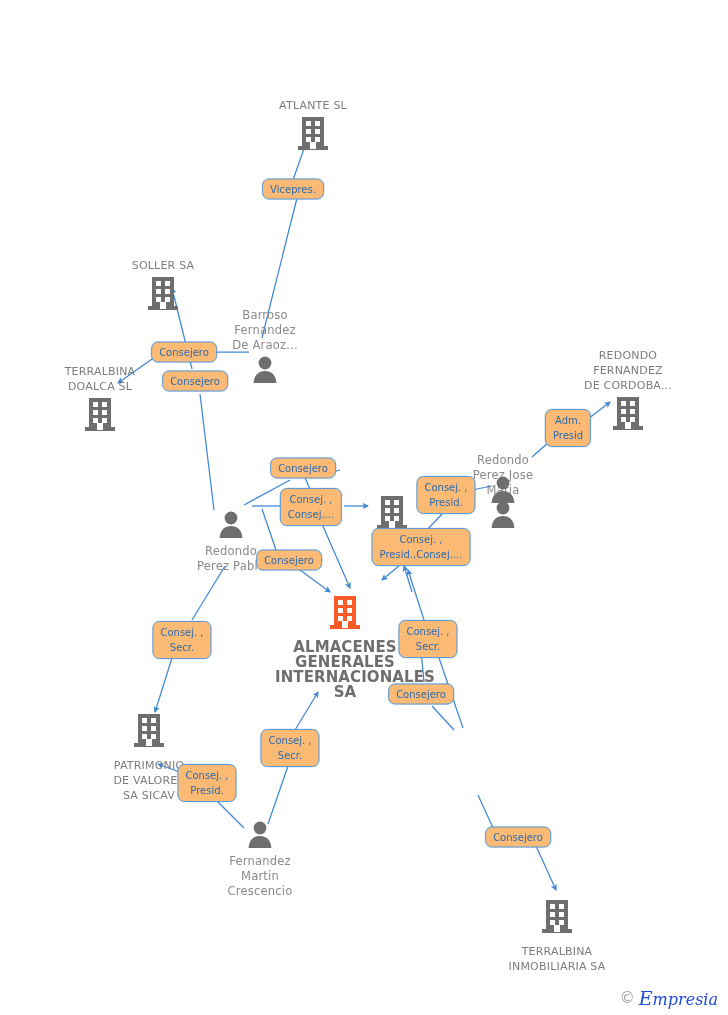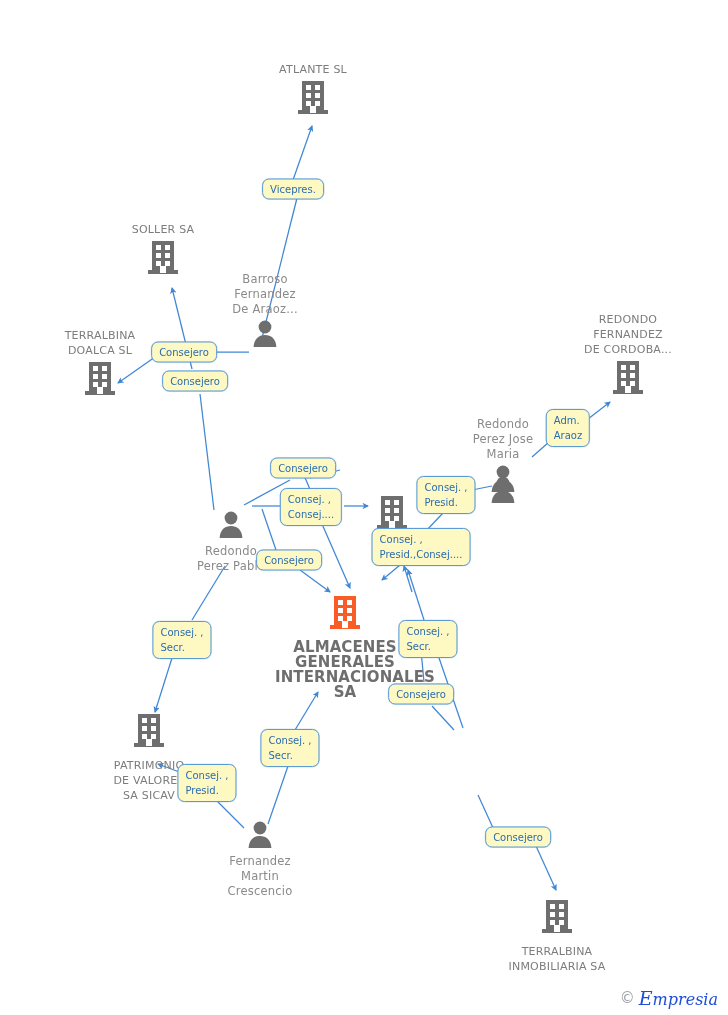--- a/index.html
+++ b/index.html
@@ -18,35 +18,35 @@
   .node .label{
     display:block;
     font-size:11px;line-height:15px;
     color:#7c7c7c;
     letter-spacing:0.2px;
     white-space:pre-line;
   }
   .node.company .label{color:#7c7c7c;}
   .node.person .label{color:#8a8a8a;font-size:11.5px;}
   .node.focus .label{color:#6e6e6e;font-weight:bold;font-size:15px;letter-spacing:0.1px;}
-  .node .label.above{margin-bottom:2px;}
+  .node .label.above{margin-bottom:2px;margin-top:36px;}
   .node .label.below{margin-top:2px;}
 
   
   .chip{
     position:absolute;
     transform:translate(-50%,-50%);
-    background:#fef9c3;
+    background:#fdba74;
     border:1.6px solid #5b9bd5;
     border-radius:7px;
     color:#2b6cb0;
     font-size:10px;
     line-height:13px;
     padding:3px 7px;
-    text-align:left;
+    text-align:center;
     white-space:pre-line;
     box-shadow:0 0 0 0.5px rgba(91,155,213,.25);
   }
   .chip.two{line-height:15px;}
 
   
   .watermark{
     position:absolute;right:10px;bottom:6px;
     display:flex;align-items:center;gap:4px;
     font-size:15px;
@@ -368,21 +368,21 @@
   </div>
 
   <div class="chip" style="left:293px;top:189px;">Vicepres.</div>
   <div class="chip" style="left:184px;top:352px;">Consejero</div>
   <div class="chip" style="left:195px;top:381px;">Consejero</div>
   <div class="chip" style="left:303px;top:468px;">Consejero</div>
   <div class="chip two" style="left:311px;top:507px;">Consej. ,
 Consej....</div>
   <div class="chip" style="left:289px;top:560px;">Consejero</div>
   <div class="chip two" style="left:568px;top:428px;">Adm.
-Araoz</div>
+Presid</div>
   <div class="chip two" style="left:446px;top:495px;">Consej. ,
 Presid.</div>
   <div class="chip two" style="left:421px;top:547px;">Consej. ,
 Presid.,Consej....</div>
   <div class="chip two" style="left:182px;top:640px;">Consej. ,
 Secr.</div>
   <div class="chip two" style="left:428px;top:639px;">Consej. ,
 Secr.</div>
   <div class="chip" style="left:421px;top:694px;">Consejero</div>
   <div class="chip two" style="left:207px;top:783px;">Consej. ,

